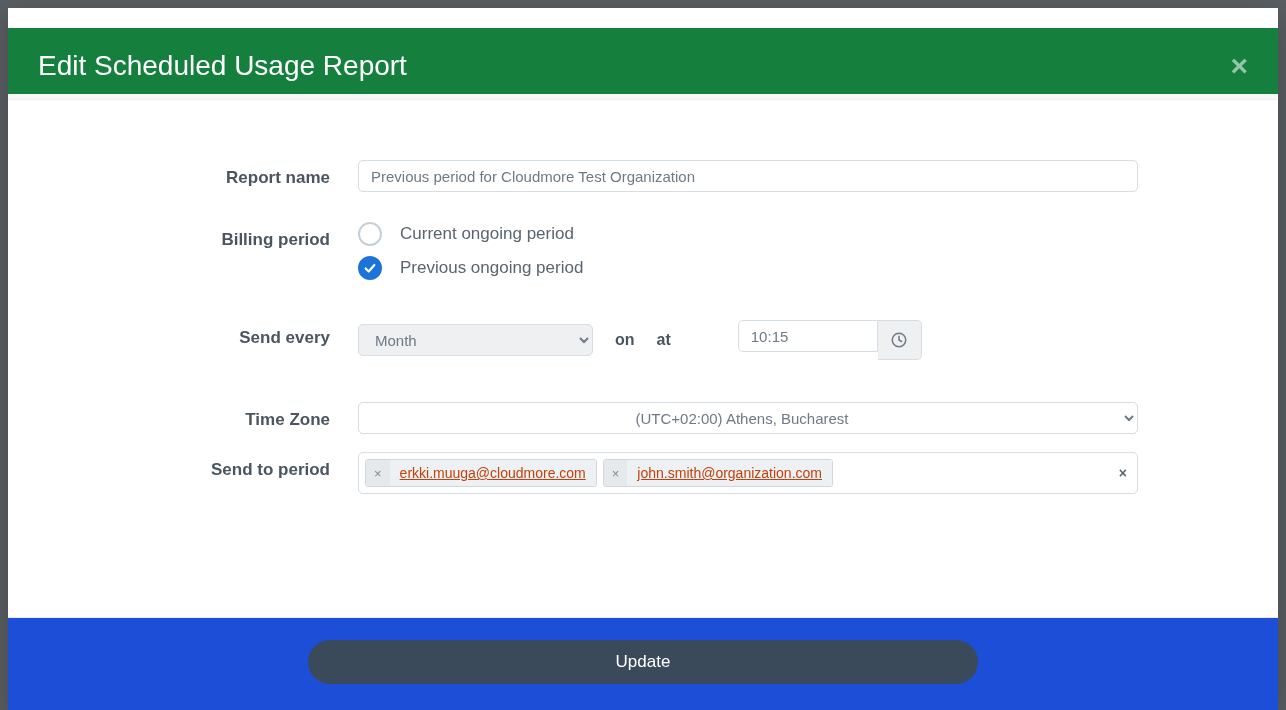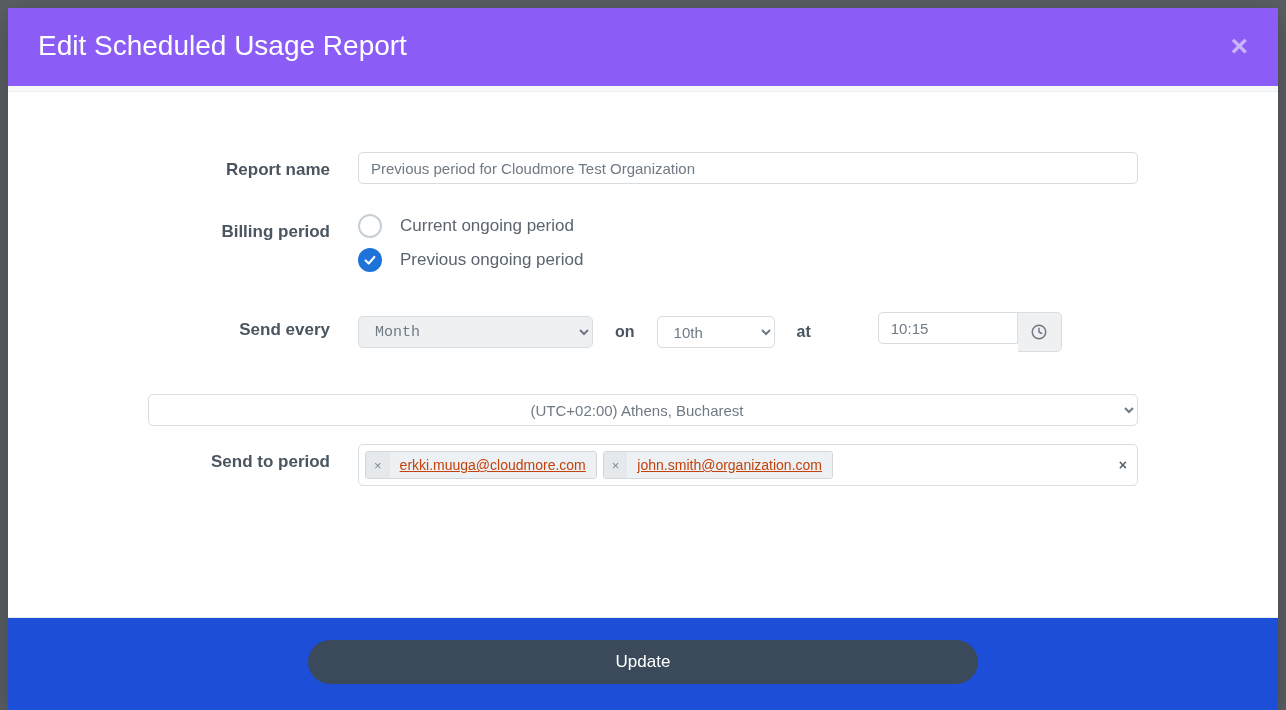--- a/index.html
+++ b/index.html
@@ -15,26 +15,27 @@
   }
   .modal {
     position: absolute;
     left: 8px; right: 8px; top: 8px; bottom: 0;
     background: #ffffff;
     box-shadow: 0 8px 30px rgba(0,0,0,.25);
     display: flex;
     flex-direction: column;
   }
   .modal-header {
-    background: #8b5cf6;
+    background: #15803d;
     color: #ffffff;
-    padding: 22px 30px 24px 30px;
+    padding: 22px 30px 12px 30px;
     display: flex;
     align-items: center;
     justify-content: space-between;
+    margin-top: 20px;
   }
   .modal-title {
     font-size: 28px;
     font-weight: 400;
   }
   .close-x {
     font-size: 30px;
     font-weight: 700;
     color: rgba(255,255,255,.55);
     cursor: pointer;
@@ -78,21 +79,20 @@
     color: #6f7a85;
     background: #fff;
     outline: none;
   }
   .text-input { width: 100%; }
   .select {
     background: #eef0f2;
     color: #6f7a85;
     width: 235px;
     appearance: auto;
-    font-family: Liberation Mono, monospace;
   }
   .select-light {
     background: #fff;
     width: 118px;
     appearance: auto;
   }
   .select-full {
     width: 100%;
     background: #fff;
     appearance: auto;
@@ -213,38 +213,36 @@
     </div>
 
     <div class="form-row" style="margin-bottom:42px;">
       <div class="label-col">Send every</div>
       <div class="field-col">
         <div class="sched-line">
           <select class="select">
             <option>Month</option>
           </select>
           <span class="sched-word">on</span>
-          <select class="select-light">
-            <option>10th</option>
-          </select>
           <span class="sched-word">at</span>
           <div class="time-group">
             <input type="text" class="time-input" value="10:15" style="">
             <div class="time-btn">
               <svg viewBox="0 0 24 24" fill="none">
                 <circle cx="12" cy="12" r="9" stroke="#6f7a85" stroke-width="2"></circle>
                 <path d="M12 7 V12 L15.5 14" stroke="#6f7a85" stroke-width="2" stroke-linecap="round"></path>
               </svg>
             </div>
           </div>
         </div>
       </div>
     </div>
 
     <div class="form-row compact">
+      <div class="label-col">Time Zone</div>
       <div class="field-col">
         <select class="text-input select-full">
           <option>(UTC+02:00) Athens, Bucharest</option>
         </select>
       </div>
     </div>
 
     <div class="form-row">
       <div class="label-col">Send to period</div>
       <div class="field-col">

